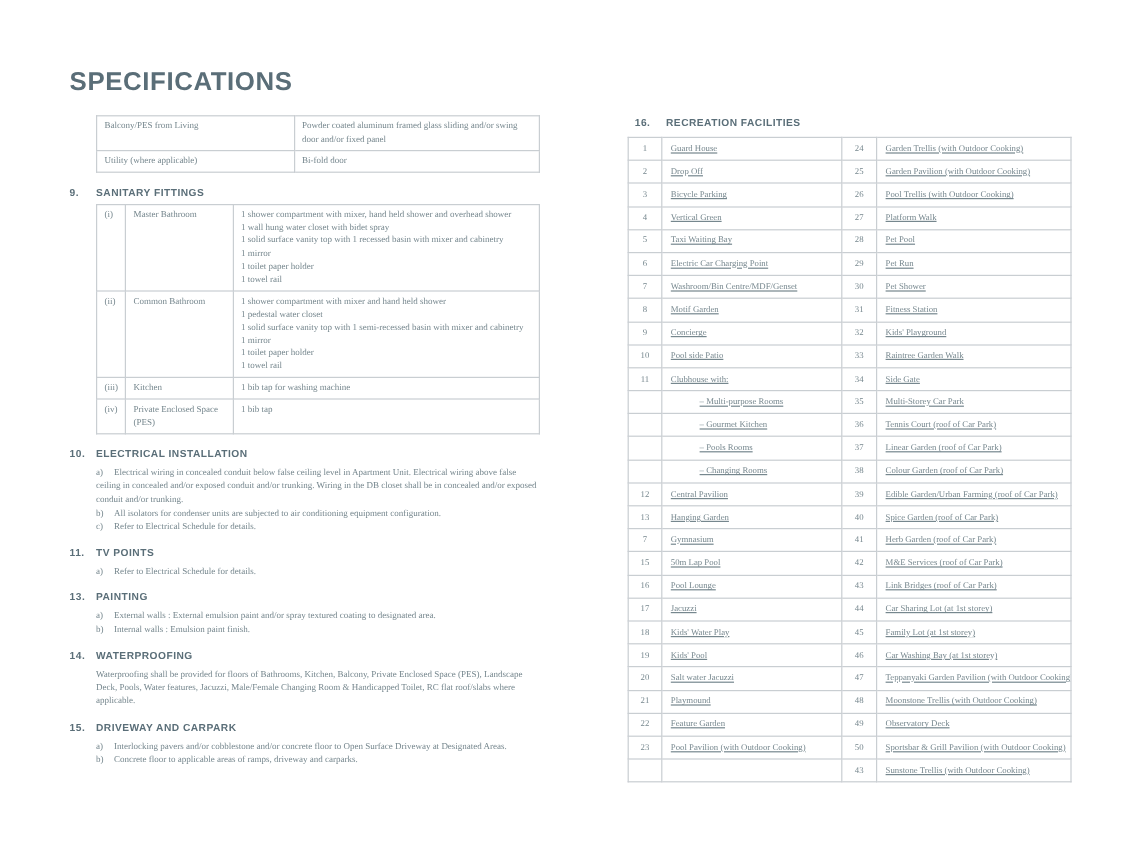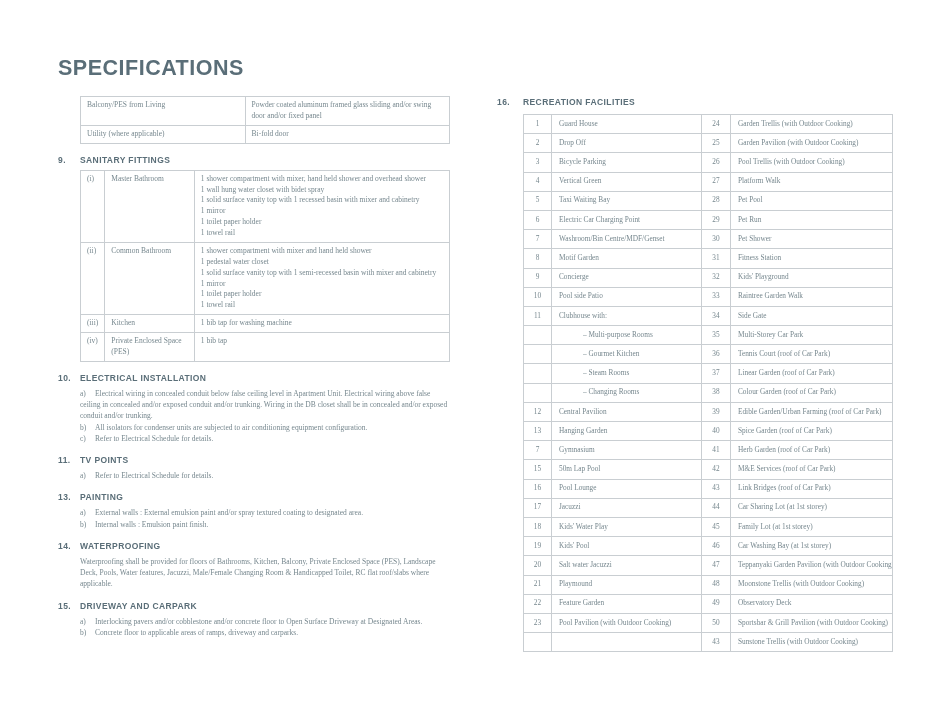--- a/index.html
+++ b/index.html
@@ -43,30 +43,30 @@
   .item { width:372px; }
 
   .c-rn { width:23px; }
   .c-name { width:90px; }
 
   
   .right-col { position:absolute; left:497px; top:97px; width:398px; }
   .rec-head {
     display:flex; margin-bottom:7px;
     font-family:"Liberation Sans", sans-serif; font-weight:700;
-    font-size:8.5px; letter-spacing:.4px; color:#5a6e78;
+    font-size:8.5px; letter-spacing:.4px; color:#5a6e78;margin-left:32px;
   }
   .rec-head .sec-num { width:26px; flex:none; }
   table.rec-table { border-collapse:collapse; table-layout:fixed; width:369px; margin-left:26px; }
   table.rec-table td {
     border:1px solid #c9ced2; font-size:7.3px; line-height:1.2;
     height:19.2px; padding:2px 7px; vertical-align:middle; color:#76878e;
   }
   .rec-table .c-num { text-align:center; padding:2px 2px; }
-  .rec-table .c-fac { white-space:nowrap; overflow:hidden; }
+  .rec-table .c-fac { white-space:nowrap; overflow:hidden;text-decoration:underline; }
   .rec-table .sub { padding-left:31px; }
 </style>
 </head>
 <body>
 
 <div class="page">
 
   <div class="left-col">
 
     <h1 class="page-title">SPECIFICATIONS</h1>
@@ -306,21 +306,21 @@
 
           <tr>
             <td class="c-num"></td>
             <td class="c-fac sub">– Gourmet Kitchen</td>
             <td class="c-num">36</td>
             <td class="c-fac">Tennis Court (roof of Car Park)</td>
           </tr>
 
           <tr>
             <td class="c-num"></td>
-            <td class="c-fac sub">– Steam Rooms</td>
+            <td class="c-fac sub">– Pools Rooms</td>
             <td class="c-num">37</td>
             <td class="c-fac">Linear Garden (roof of Car Park)</td>
           </tr>
 
           <tr>
             <td class="c-num"></td>
             <td class="c-fac sub">– Changing Rooms</td>
             <td class="c-num">38</td>
             <td class="c-fac">Colour Garden (roof of Car Park)</td>
           </tr>

